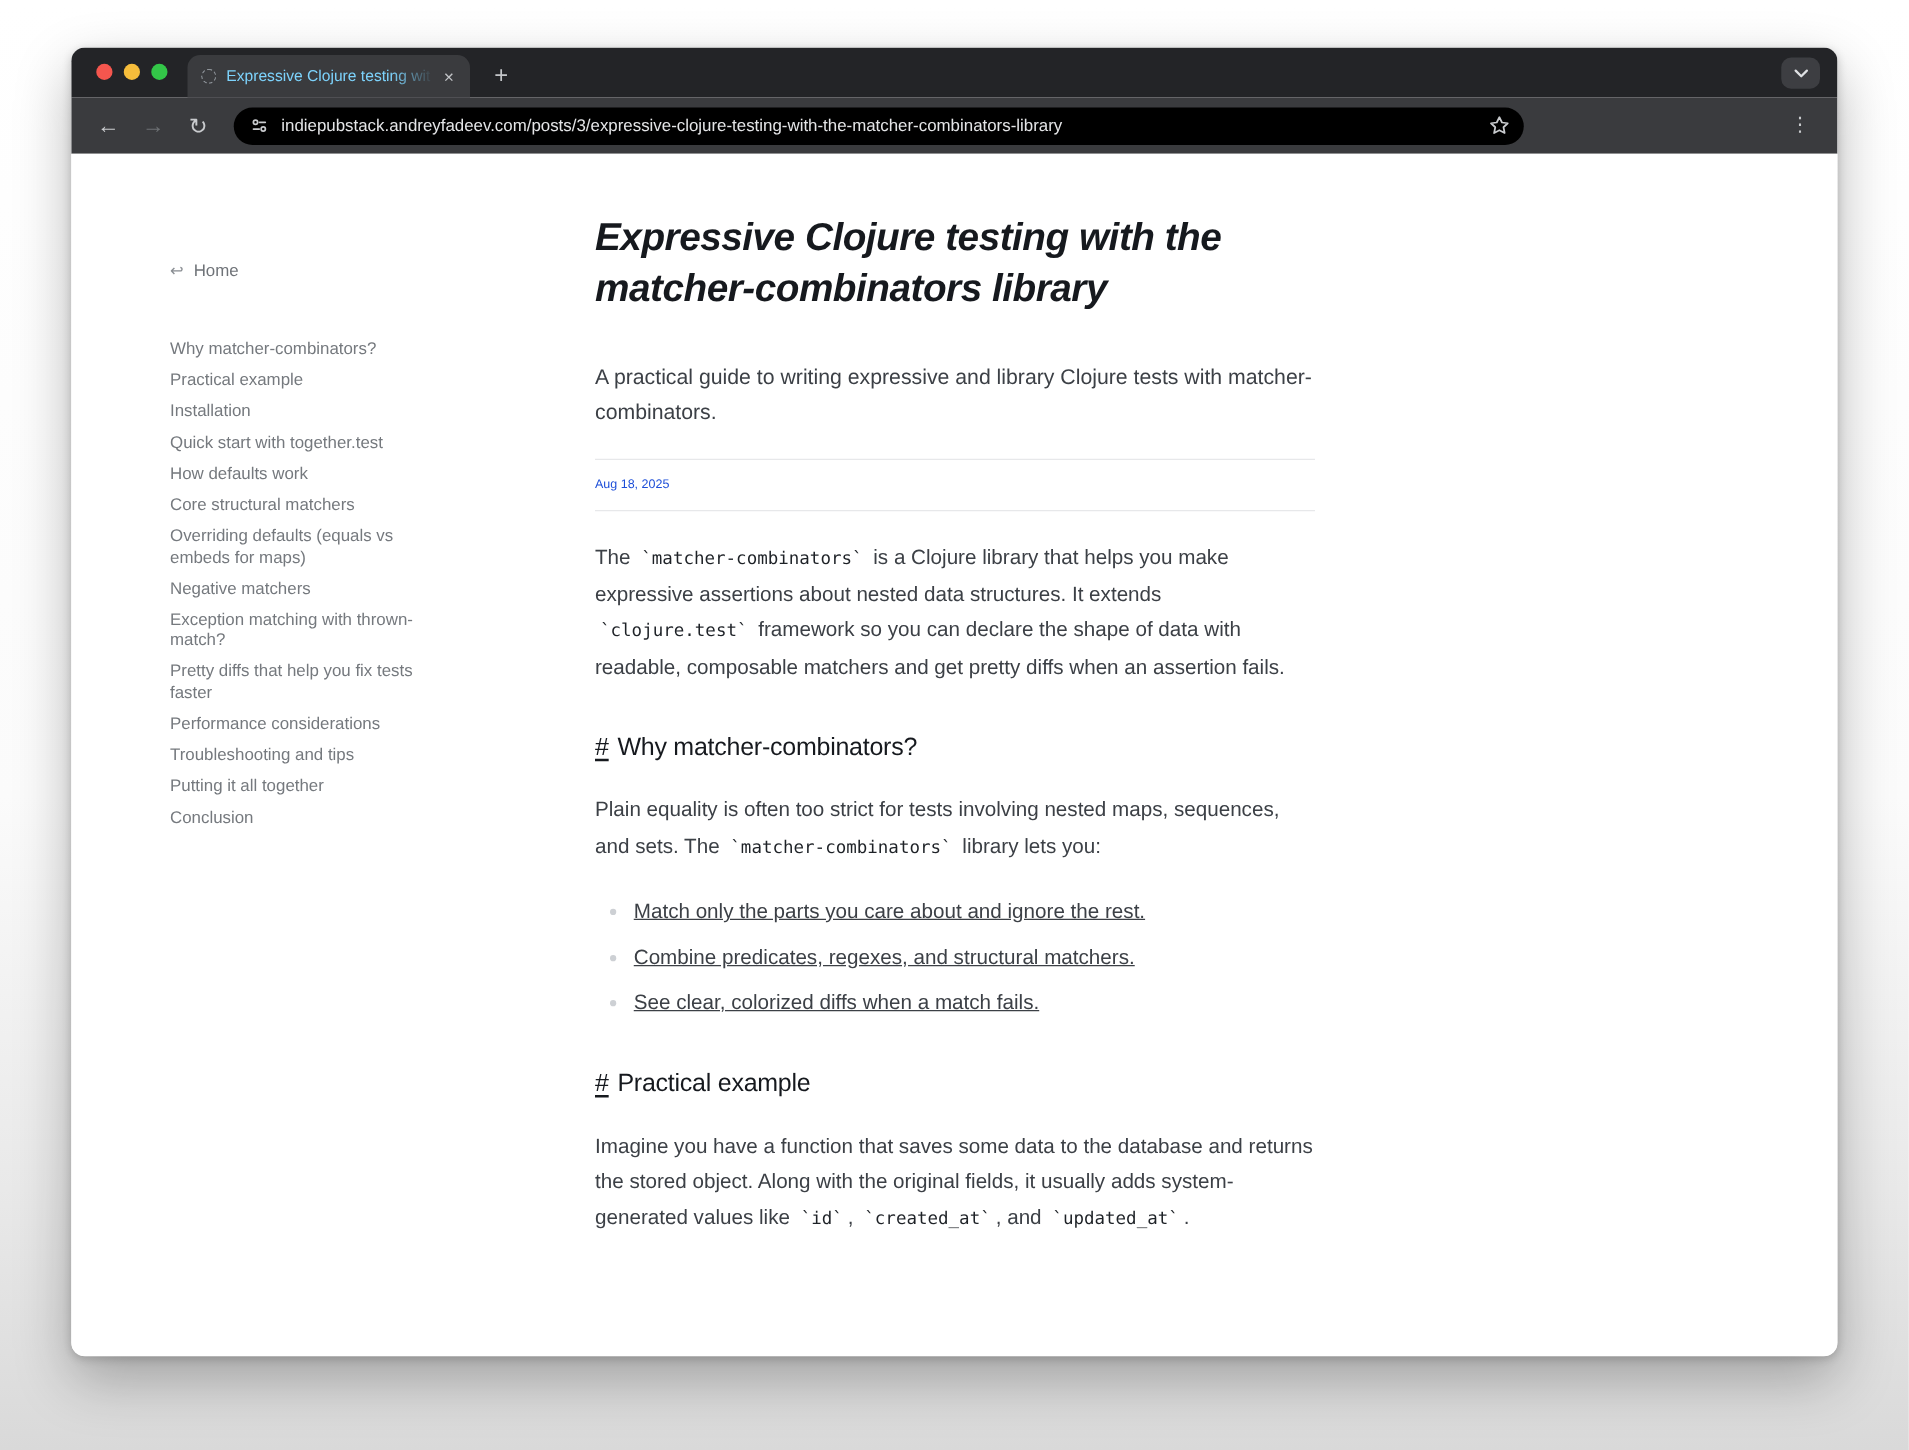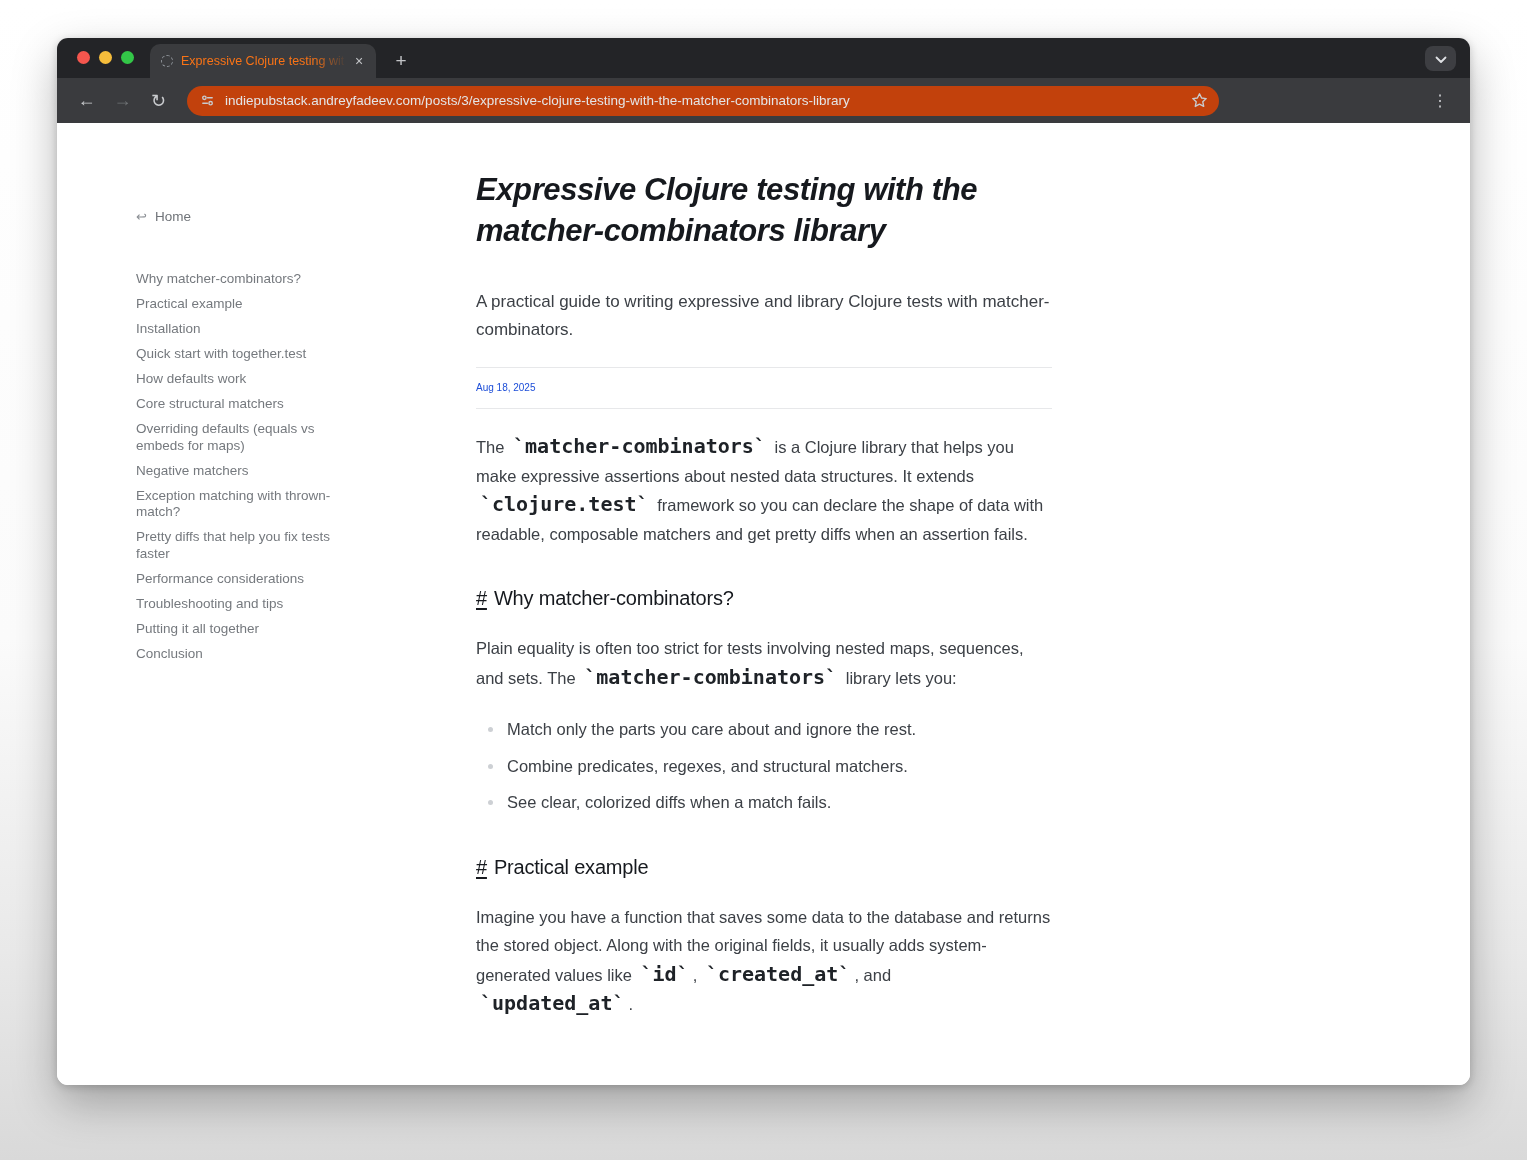--- a/index.html
+++ b/index.html
@@ -31,21 +31,21 @@
   .tab {
     position:absolute; left:93px; bottom:0; width:226px; height:34px;
     background:#3a3b3e; border-radius:10px 10px 0 0;
     display:flex; align-items:center; padding:0 8px 0 11px;
   }
   .favicon {
     width:12px; height:12px; border:1.5px dashed #8e9399; border-radius:50%;
     flex:0 0 auto; margin-right:8px;
   }
   .tab-title {
-    flex:1; font-size:12.5px; color:#f97316; white-space:nowrap; overflow:hidden;
+    flex:1; font-size:12.5px; color:#7dd3fc; white-space:nowrap; overflow:hidden;
     -webkit-mask-image:linear-gradient(90deg,#000 78%,transparent 98%);
     mask-image:linear-gradient(90deg,#000 78%,transparent 98%);
   }
   .tab-close {
     width:18px; height:18px; border-radius:4px; color:#c3c5c8; font-size:14px;
     display:flex; align-items:center; justify-content:center; cursor:default; flex:0 0 auto;
   }
   .newtab-btn {
     position:absolute; left:332px; bottom:5px; width:24px; height:24px;
     color:#c3c5c8; font-size:19px; font-weight:400;
@@ -61,21 +61,21 @@
   .toolbar {
     position:relative; height:45px; background:#3a3b3e; flex:0 0 auto;
     display:flex; align-items:center; padding:0 14px;
   }
   .nav-btn {
     width:31px; height:31px; display:flex; align-items:center; justify-content:center;
     font-size:18px; color:#c9cbce; margin-right:5px; border-radius:50%;
   }
   .nav-btn.disabled { color:#6e7174; }
   .urlbar {
-    margin-left:8px; width:1032px; height:30px; border-radius:15px; background:#c2410c;
+    margin-left:8px; width:1032px; height:30px; border-radius:15px; background:#000000;
     display:flex; align-items:center; padding:0 8px 0 9px;
   }
   .site-info {
     width:22px; height:22px; display:flex; align-items:center; justify-content:center; flex:0 0 auto;
   }
   .url-text {
     flex:1; margin-left:7px; font-size:13.5px; color:#e4e5e7; white-space:nowrap; overflow:hidden;
   }
   .star-btn { width:24px; height:24px; display:flex; align-items:center; justify-content:center; flex:0 0 auto; }
   .more-btn {
@@ -109,28 +109,28 @@
 
   .article-body p { margin-top:23px; font-size:16.5px; line-height:28.5px; color:#3c4046; }
   .article-body h2 {
     margin-top:37px; font-size:20px; line-height:26px; font-weight:400; color:#16191e;
     letter-spacing:-0.2px;
   }
   .article-body h2 .hash {
     color:#16191e; text-decoration:underline; text-decoration-thickness:1.5px;
     text-underline-offset:3px; margin-right:7px; cursor:pointer;
   }
-  .article-body ul { list-style:none; margin-top:23px; padding-left:31px; }
+  .article-body ul { list-style:none; margin-top:23px; padding-left:31px;text-decoration:underline; }
   .article-body li { position:relative; font-size:16.5px; line-height:28.5px; margin-bottom:8px; color:#3c4046; }
   .article-body li::before {
     content:""; position:absolute; left:-19px; top:12px; width:5px; height:5px;
     border-radius:50%; background:#cdd0d4;
   }
   .article-body code {
-    font-family:"DejaVu Sans Mono", monospace; font-weight:bold; font-size:20px;
+    font-family:"DejaVu Sans Mono", monospace; font-weight:normal; font-size:14px;
     color:#1e2227; margin:0 4px;
   }
 </style>
 </head>
 <body>
 
 <div class="window">
 
   <div class="titlebar">
     <div class="traffic">

